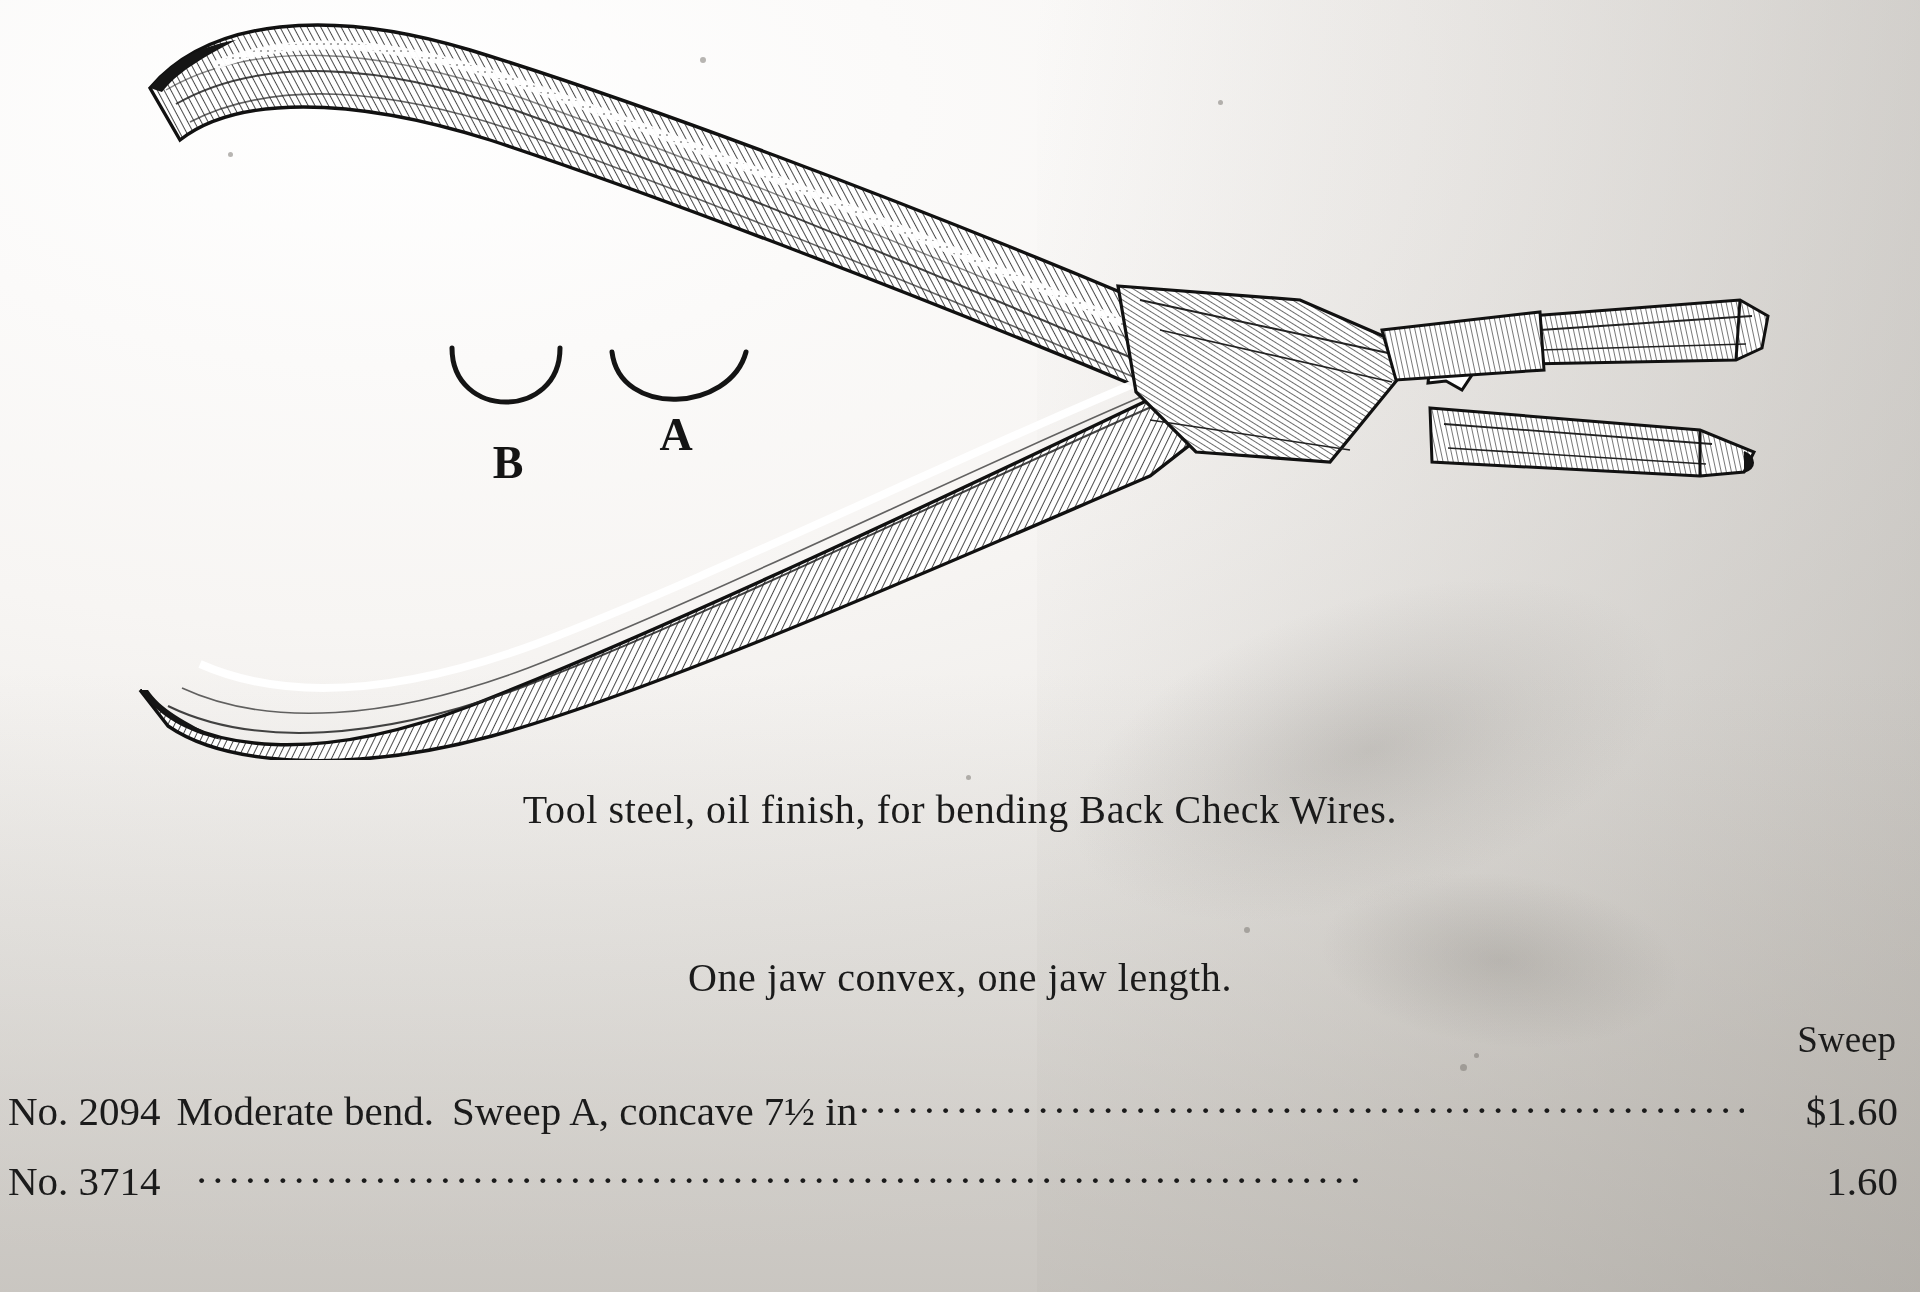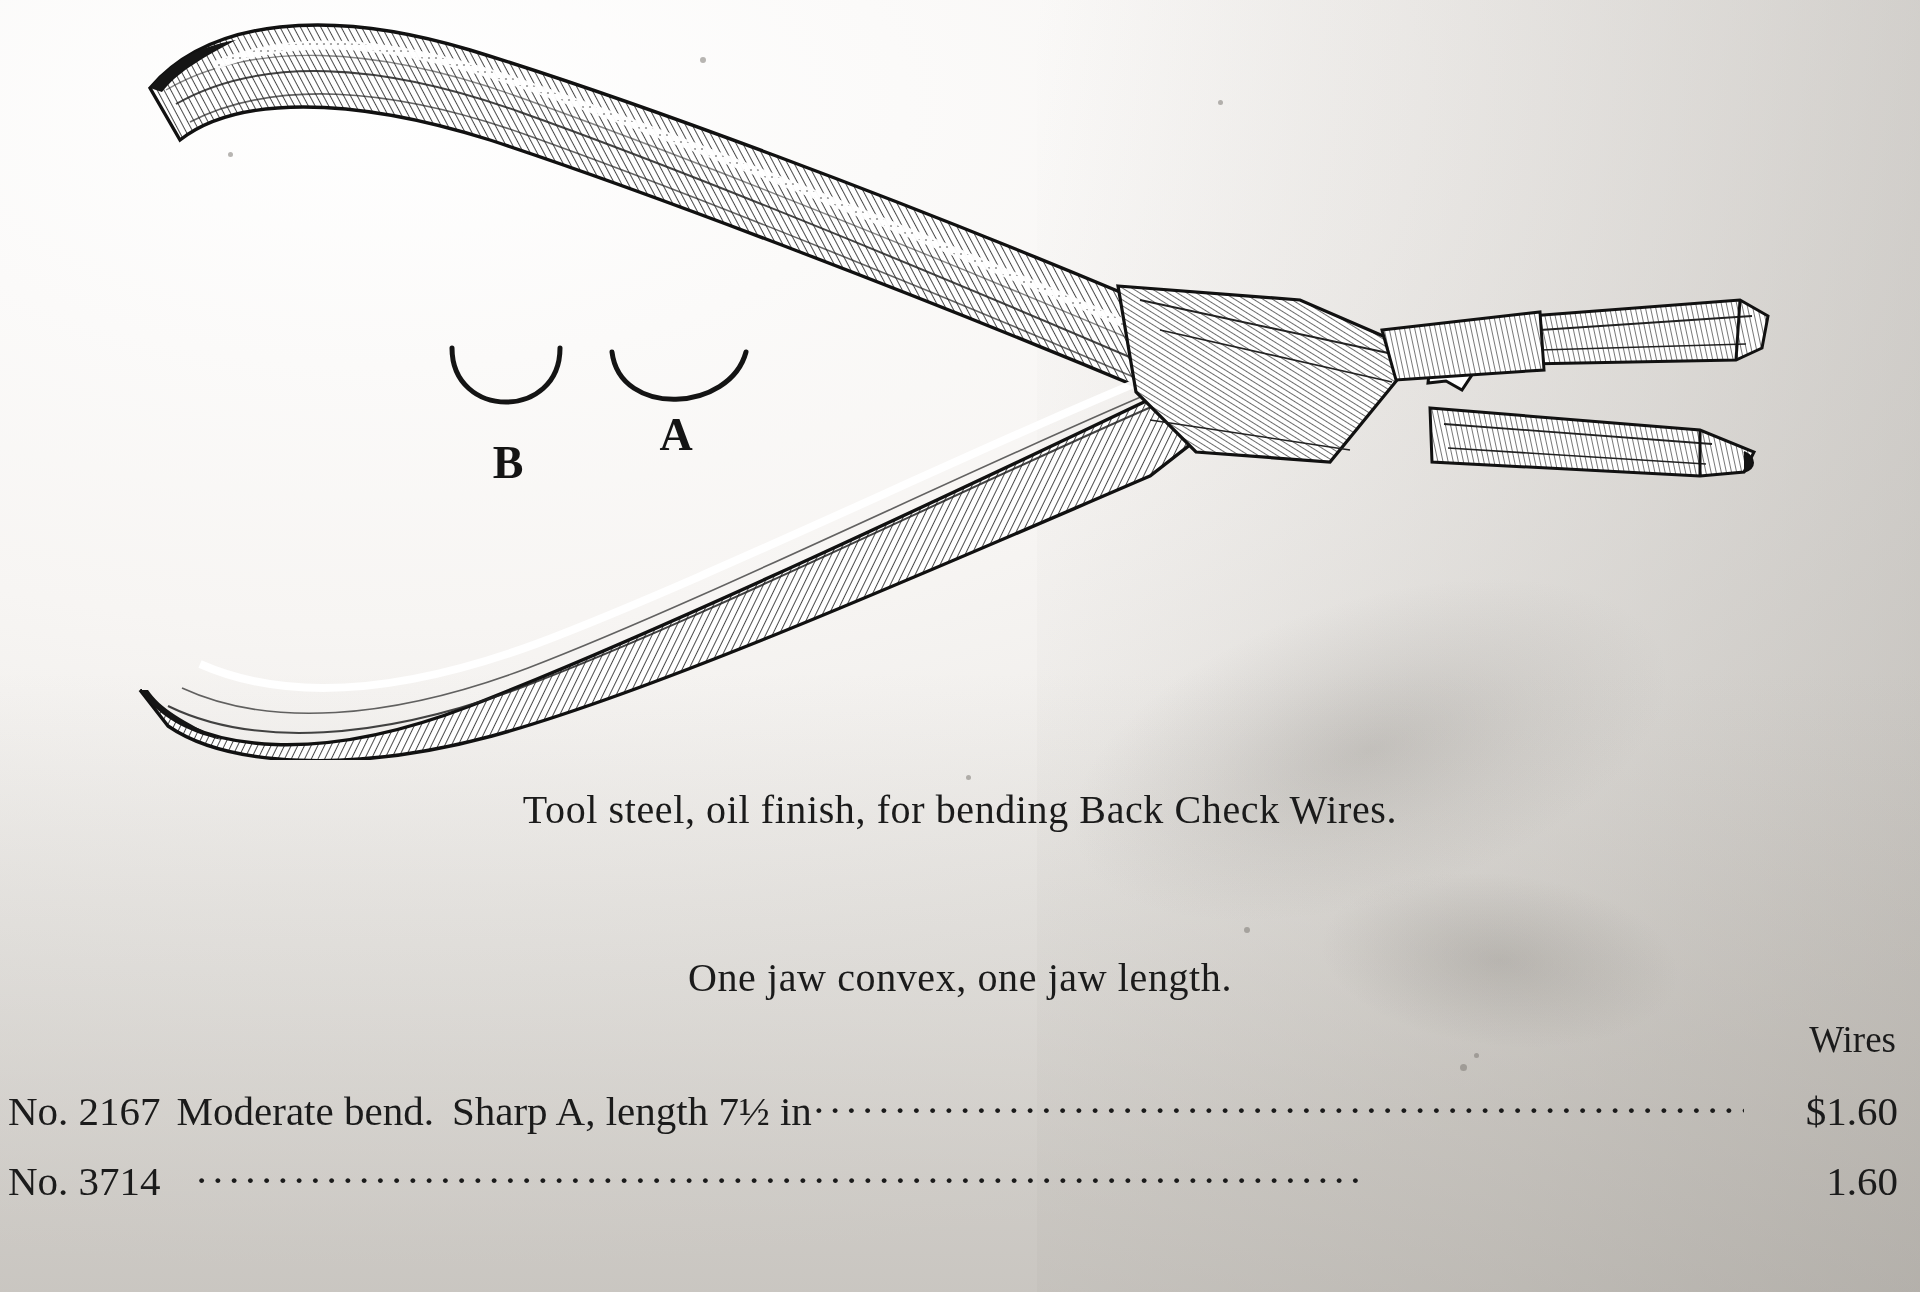--- a/index.html
+++ b/index.html
@@ -257,27 +257,27 @@
       </g>
       <text x="508" y="478" font-family="Liberation Serif, serif" font-size="46" font-weight="700" text-anchor="middle" fill="#141414">B</text>
       <text x="676" y="450" font-family="Liberation Serif, serif" font-size="46" font-weight="700" text-anchor="middle" fill="#141414">A</text>
     </svg>
   </div>
 
   <div id="caption-1" class="caption-line">Tool steel, oil finish, for bending Back Check Wires.</div>
 
   <div id="caption-2" class="caption-line">One jaw convex, one jaw length.</div>
 
-  <div class="each-label">Wires</div>
+  <div class="each-label">Sweep</div>
 
   <div id="row-3713" class="price-row">
-    <span class="row-no">No. 2167</span>
+    <span class="row-no">No. 2094</span>
     <span class="row-desc">Moderate bend.</span>
     <span class="sp"></span>
-    <span class="row-desc">Sharp A, length 7½ in</span>
+    <span class="row-desc">Sweep A, concave 7½ in</span>
     <span class="row-lead"></span>
     <span class="row-price">$1.60</span>
   </div>
 
   <div id="row-3714" class="price-row">
     <span class="row-no">No. 3714</span>
     <span class="sp"></span>
     <span class="row-lead"></span>
     <span class="row-price">1.60</span>
   </div>

